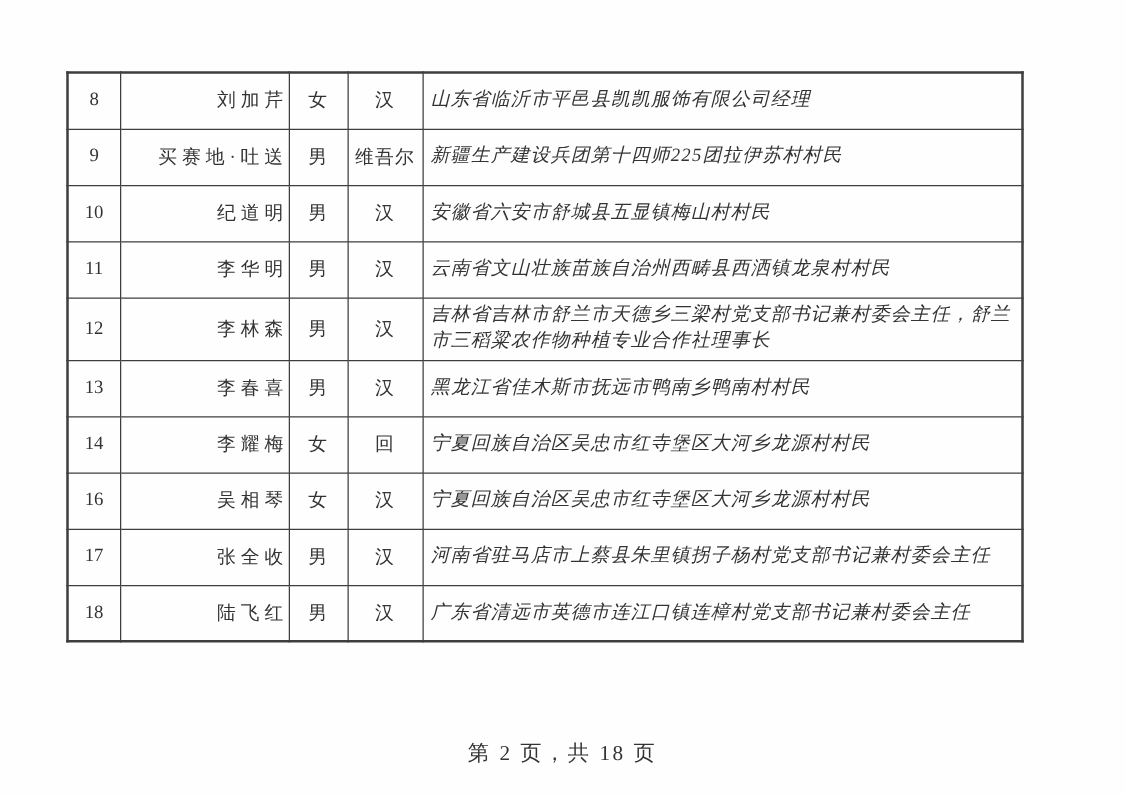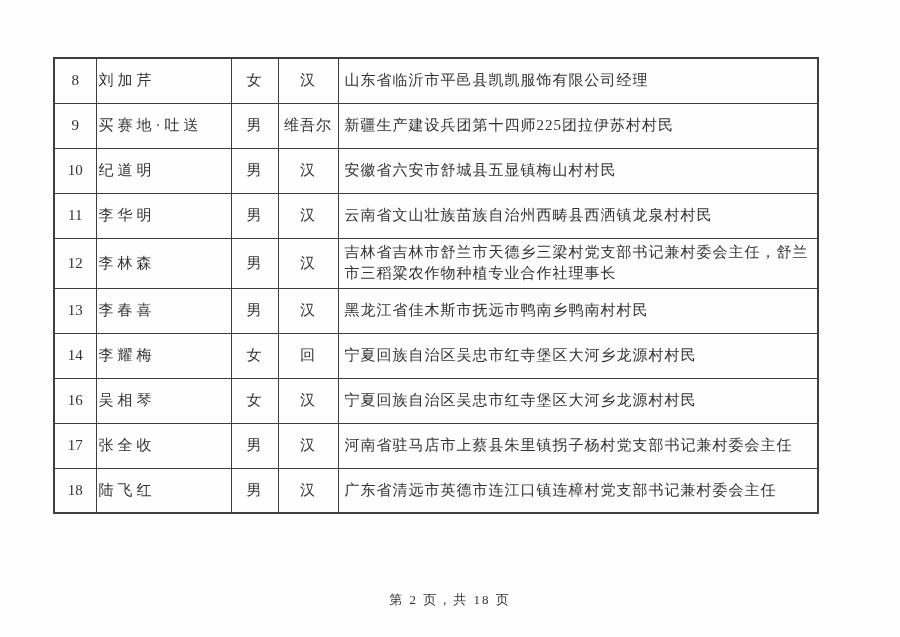--- a/index.html
+++ b/index.html
@@ -33,41 +33,42 @@
     color: #333333;
   }
   tr.row { height: 45px; }
   tr.row.tall { height: 50px; margin-left: 12px; }
   td.c-no {
     text-align: center;
     font-size: 13px;
     font-family: "Liberation Serif", "DejaVu Serif", serif;
   }
   td.c-name {
-    text-align: left;
+    text-align: right;
     letter-spacing: 4px;
     padding-left: 2px;
   }
   td.c-gender, td.c-eth {
     text-align: center;
     letter-spacing: 1px;
   }
   td.c-desc {
     text-align: left;
     padding: 3px 8px 3px 6px;
     letter-spacing: 1px;
     line-height: 21px;
+    font-style: italic;
   }
   .footer {
     position: absolute;
     left: 0;
     right: 0;
     top: 591px;
     text-align: center;
-    font-size: 13px;
+    font-size: 17px;
     letter-spacing: 2px;
     color: #333333;
   }
 </style>
 </head>
 <body>
 
 <div class="page">
 
   <table class="roster">

